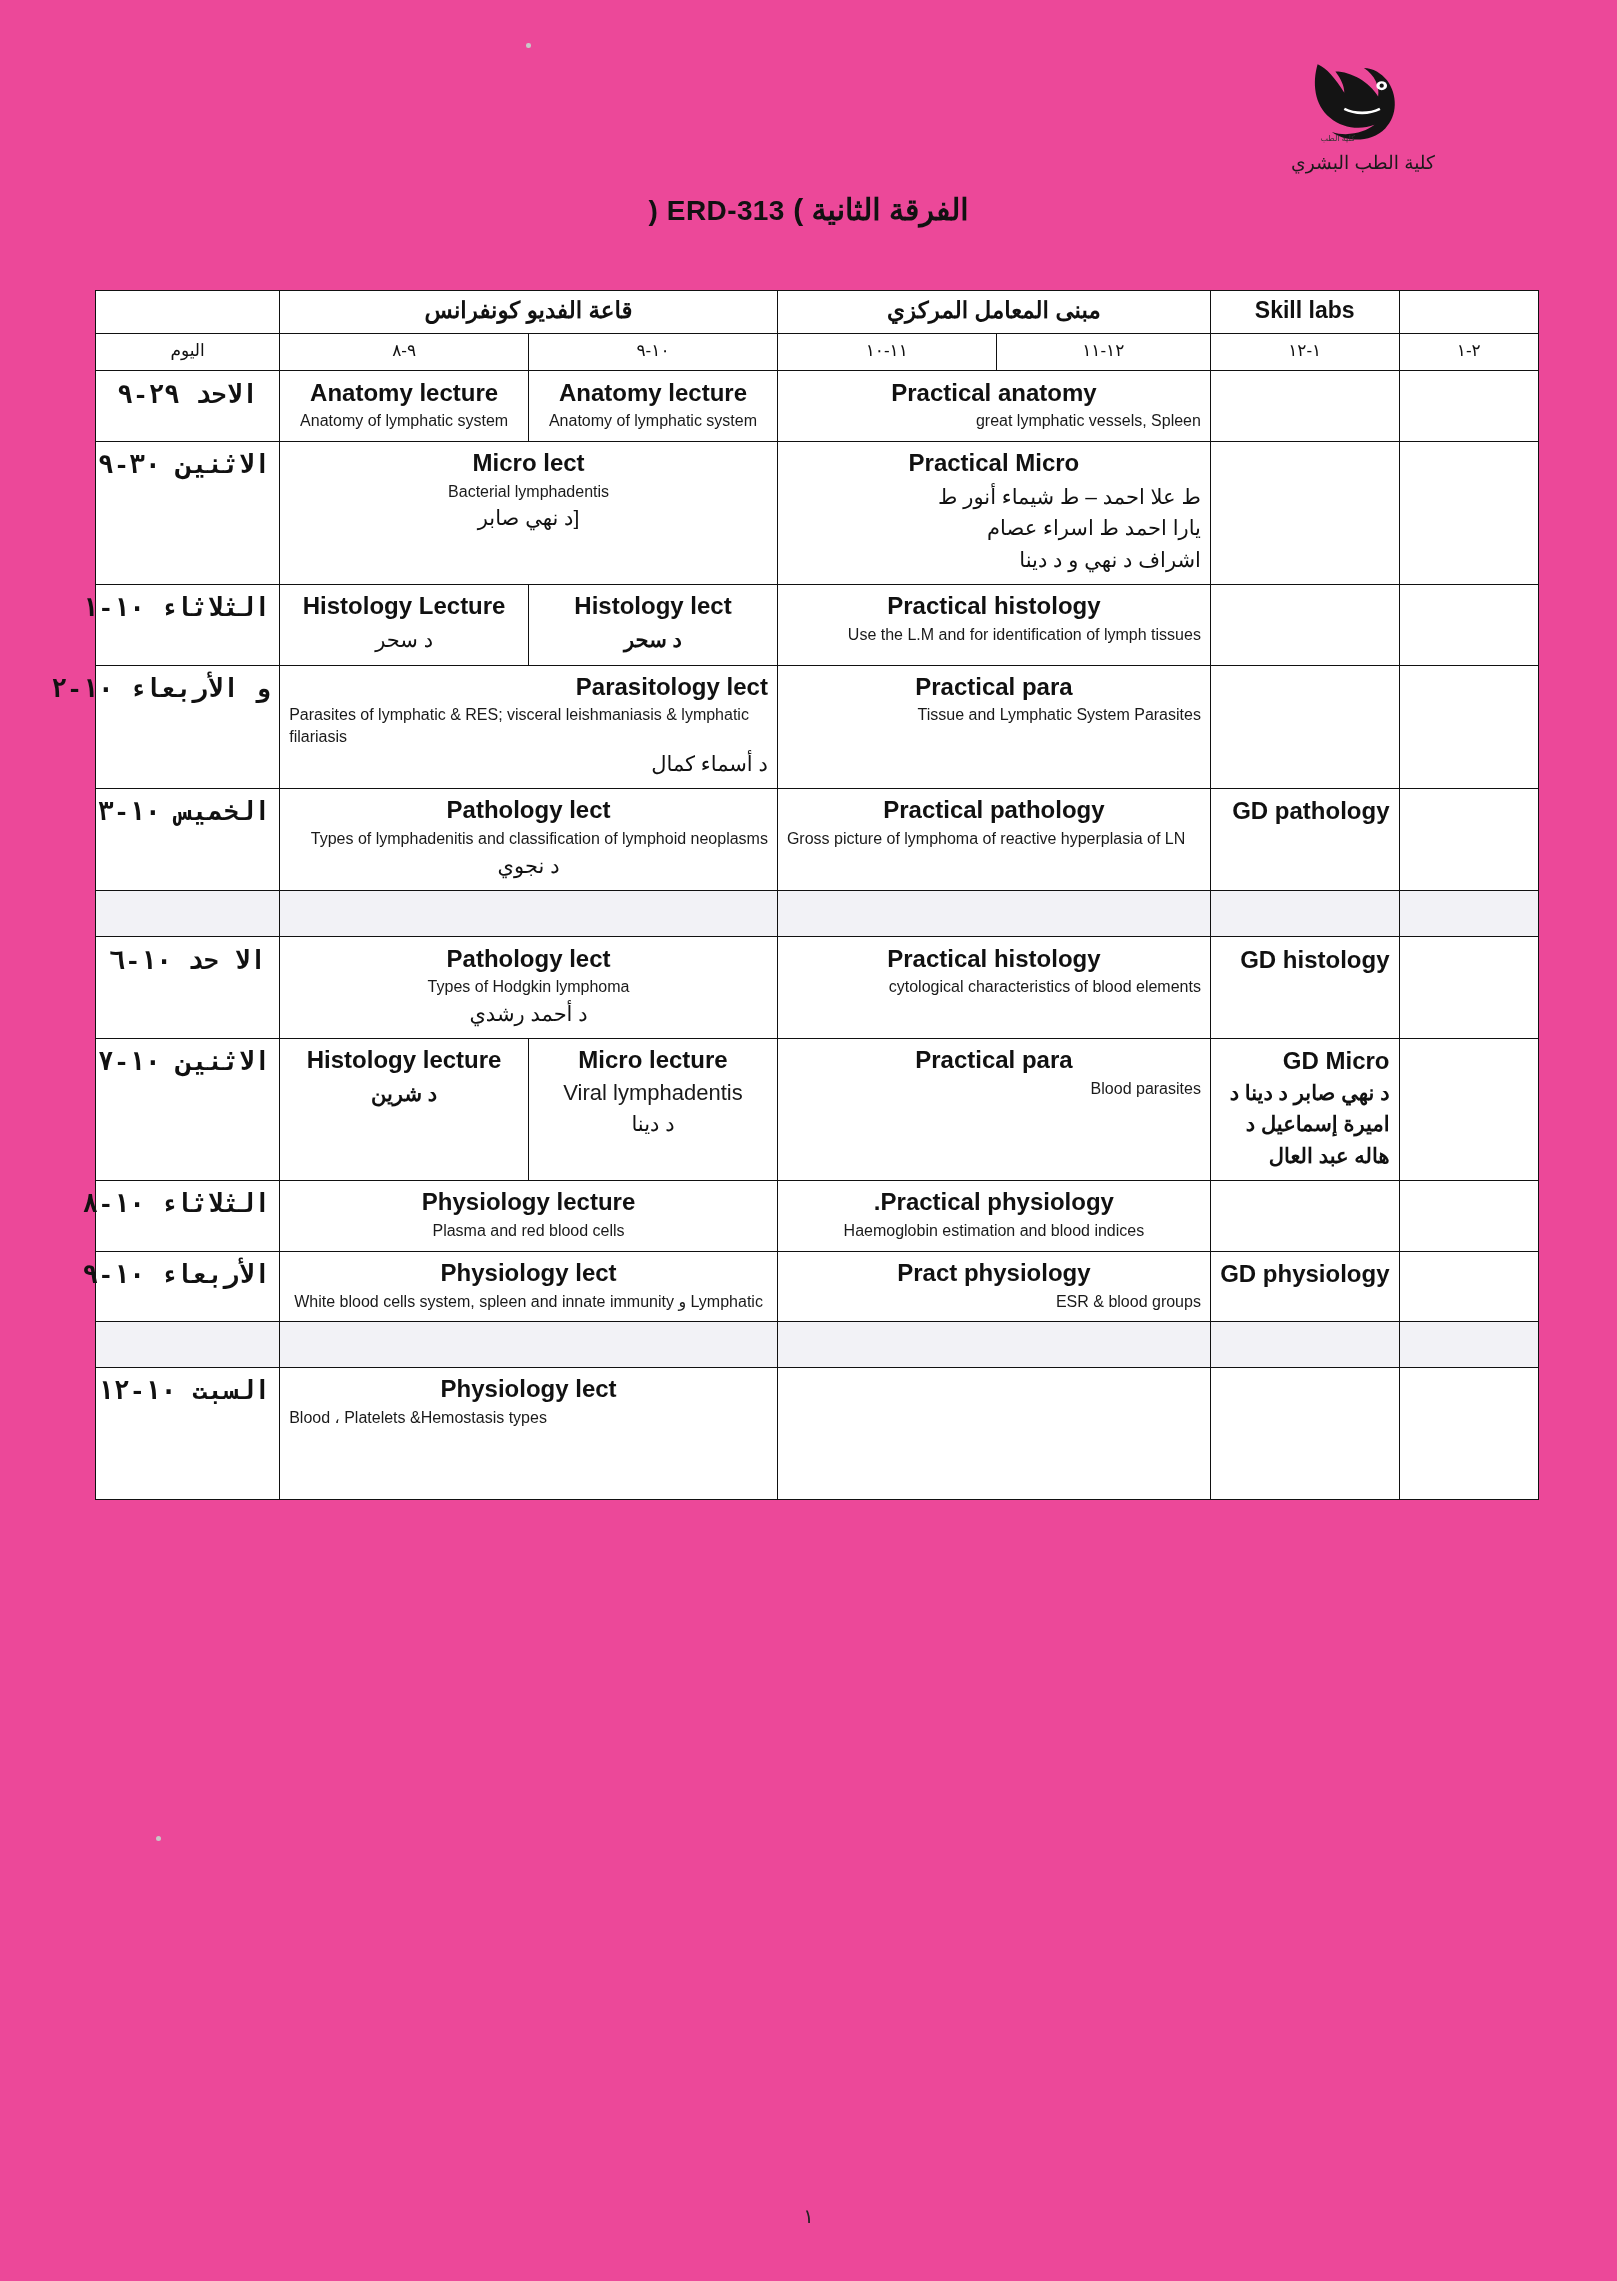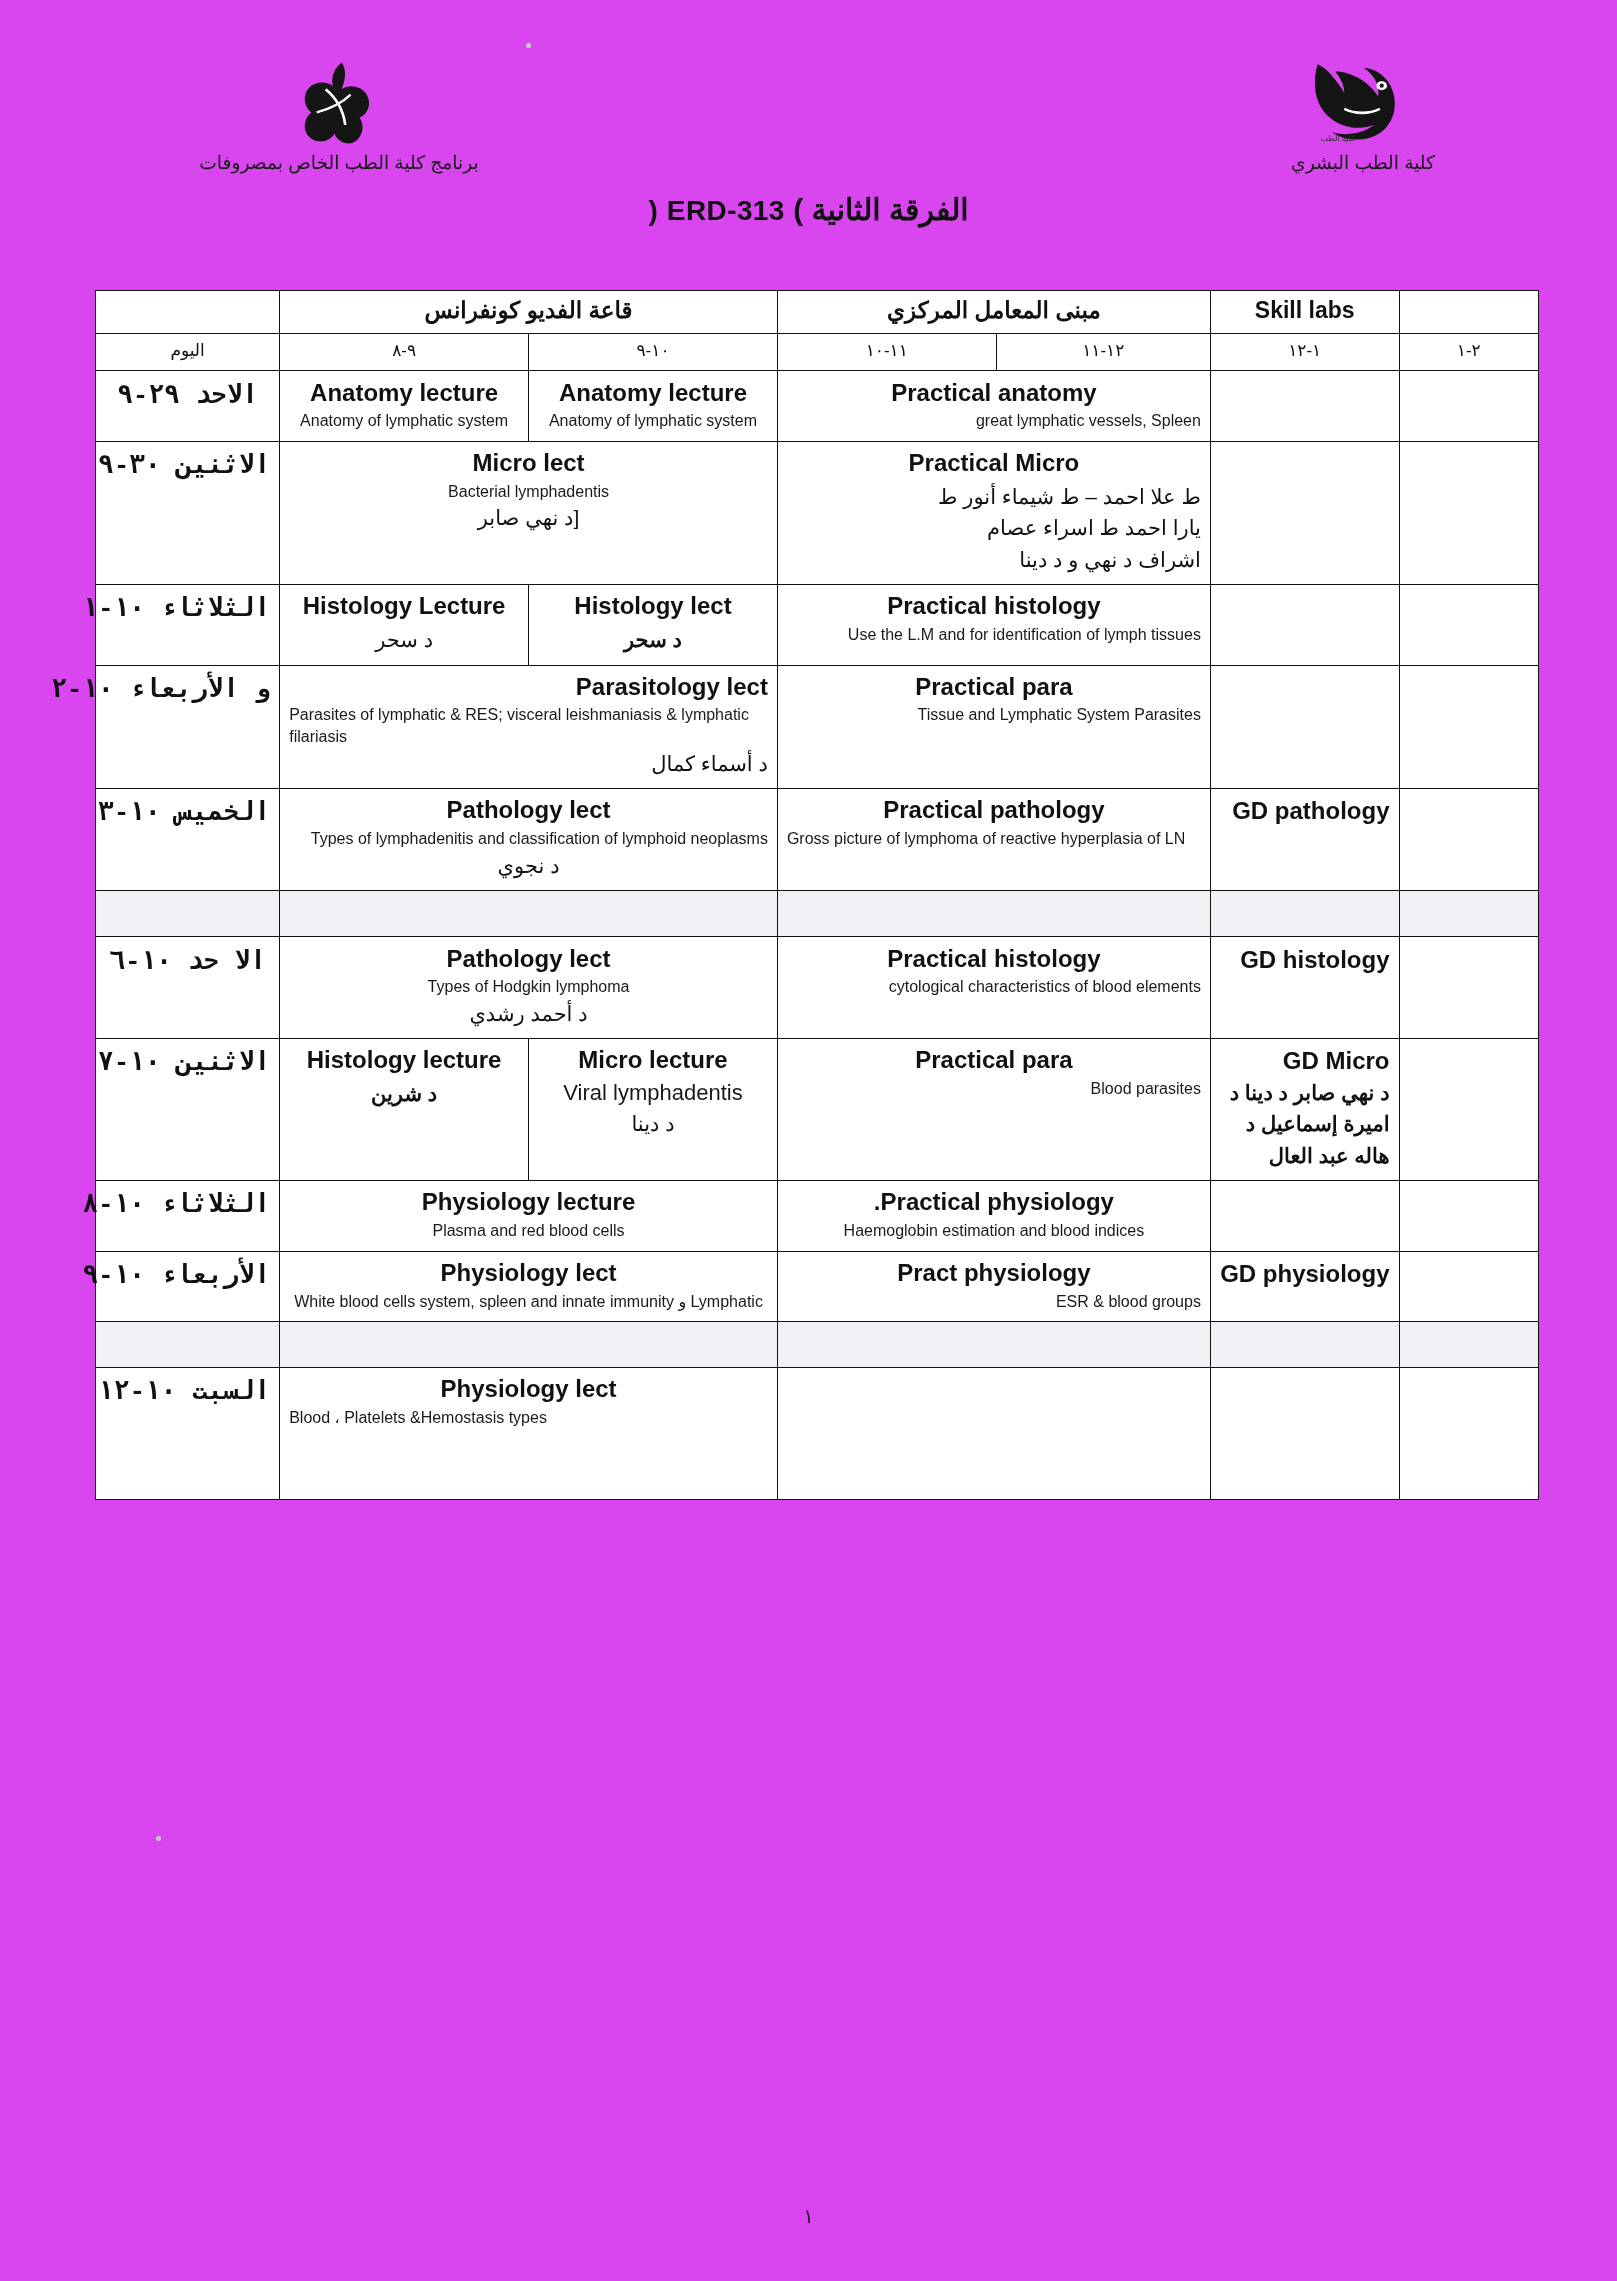--- a/index.html
+++ b/index.html
@@ -11,21 +11,21 @@
     width: 1617px;
     height: 2281px;
     position: relative;
     font-family: "Liberation Sans", sans-serif;
     color: #111;
     overflow: hidden;
   }
   .page {
     position: absolute;
     inset: 0;
-    background: #d946ef;
+    background: #ec4899;
   }
 
   
   .hdr {
     position: absolute;
     top: 36px;
     left: 0;
     right: 0;
     height: 178px;
   }
@@ -187,30 +187,20 @@
           <path d="M14 6 C 8 26, 10 52, 28 66 C 42 78, 62 80, 78 74 C 68 82, 48 88, 30 82 C 46 94, 74 94, 90 78 C 104 64, 104 40, 92 24 C 86 16, 76 10, 66 10 C 78 18, 84 30, 82 42 C 72 26, 52 14, 34 14 C 40 22, 44 30, 44 38 C 34 22, 24 10, 14 6 Z" fill="#141414"></path>
           <ellipse cx="86" cy="30" rx="6" ry="5" fill="#ffffff"></ellipse>
           <circle cx="86" cy="30" r="2.4" fill="#141414"></circle>
           <path d="M44 56 C 56 62, 72 62, 84 56" stroke="#ffffff" stroke-width="3" fill="none"></path>
           <text x="56" y="92" font-size="9" fill="#333" font-family="Liberation Sans">كلية الطب</text>
         </svg>
       </div>
       <div class="hdr-caption">كلية الطب البشري</div>
     </div>
 
-    <div class="hdr-left">
-      <div class="logo-box">
-        <svg width="98" height="89" viewBox="0 0 110 100" aria-hidden="true">
-          <path d="M58 4 C 50 10, 46 20, 48 30 C 38 24, 26 26, 20 34 C 14 42, 16 54, 24 60 C 16 66, 14 78, 20 86 C 28 96, 44 94, 50 84 C 54 94, 66 98, 74 92 C 82 86, 84 74, 78 66 C 88 62, 92 50, 86 40 C 80 30, 66 28, 58 34 C 62 24, 64 12, 58 4 Z" fill="#151515"></path>
-          <path d="M40 34 C 52 44, 60 58, 62 74" stroke="#ffffff" stroke-width="3" fill="none"></path>
-          <path d="M30 60 C 44 56, 58 50, 68 40" stroke="#ffffff" stroke-width="2.5" fill="none"></path>
-        </svg>
-      </div>
-      <div class="hdr-caption">برنامج كلية الطب الخاص بمصروفات</div>
-    </div>
   </div>
 
   <div class="title">
     <span>الفرقة الثانية )</span>
     <span class="code">ERD-313</span>
     <span class="code">(</span>
   </div>
 
   <table class="sched">
     <colgroup>

